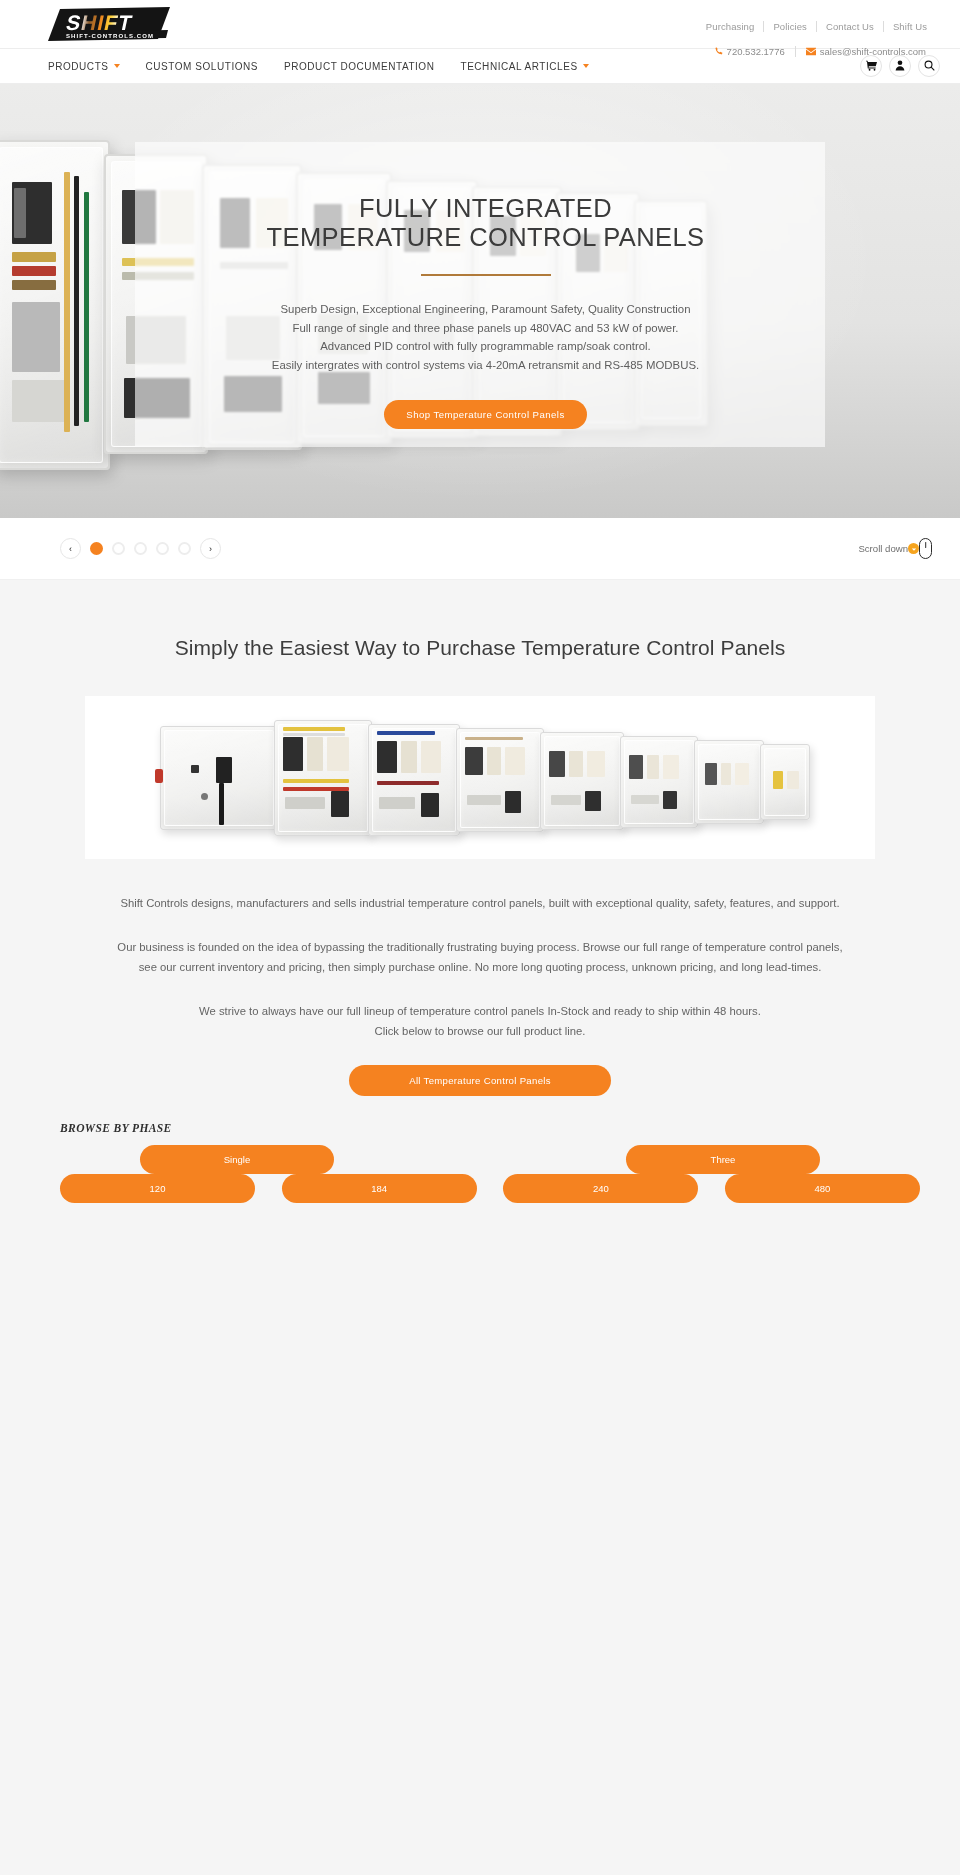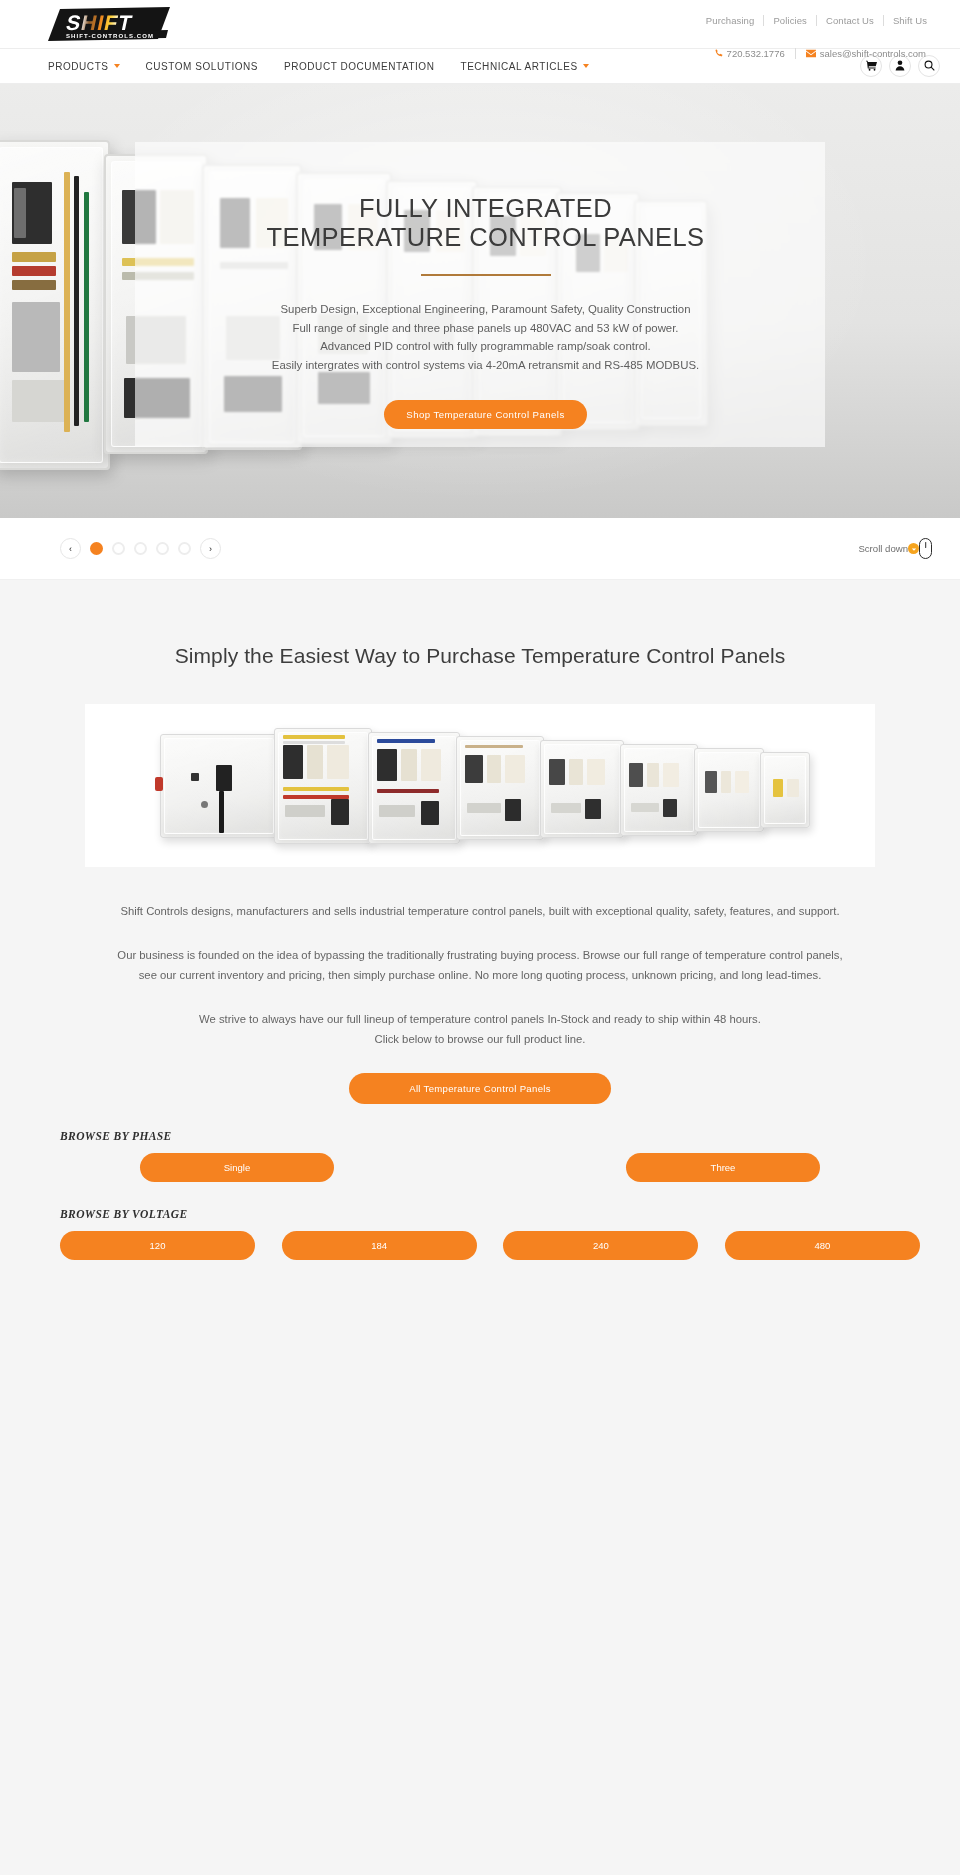--- a/index.html
+++ b/index.html
@@ -31,22 +31,22 @@
     height: 40px;
     position: relative;
     display: block;
   }
   .logo svg { display:block; }
 
   .topbar-right {
     display: flex;
     flex-direction: column;
     align-items: flex-end;
-    padding-top: 14px;
-    gap: 20px;
+    padding-top: 20px;
+    gap: 12px;
   }
   .toplinks { display: flex; align-items: center; }
   .toplinks a {
     color: #9b9b9b;
     font-size: 9.5px;
     text-decoration: none;
     padding: 0 9px;
     letter-spacing: .1px;
     line-height: 13px;
   }
@@ -221,21 +221,21 @@
     position: relative;
   }
   .mouse:after {
     content:""; position:absolute; left:50%; top:3px;
     transform: translateX(-50%);
     width: 1.6px; height: 6px; background: #2b2b2b; border-radius:1px;
   }
 
   
   .main { background: #f5f5f5; padding: 52px 0 0; }
-  .container { width: 840px; margin: 12px auto; }
+  .container { width: 840px; margin: 4px auto; }
   .section-title {
     text-align: center;
     font-size: 21px;
     color: #3d3d3d;
     font-weight: 400;
     letter-spacing: .1px;
   }
   .photo-card {
     margin: 36px auto 0;
     width: 790px;
@@ -628,21 +628,20 @@
     </div>
 
     <button class="btn-wide">All Temperature Control Panels</button>
 
     <div class="browse-label">BROWSE BY PHASE</div>
     <div class="phase-row">
       <button class="pill">Single</button>
       <button class="pill">Three</button>
     </div>
 
-    <div class="browse-label">BROWSE BY VOLTAGE</div>
     <div class="volt-row">
       <button class="pill">120</button>
       <button class="pill">184</button>
       <button class="pill">240</button>
       <button class="pill">480</button>
     </div>
   </div>
   <div class="bottom-pad"></div>
 </div>
 

